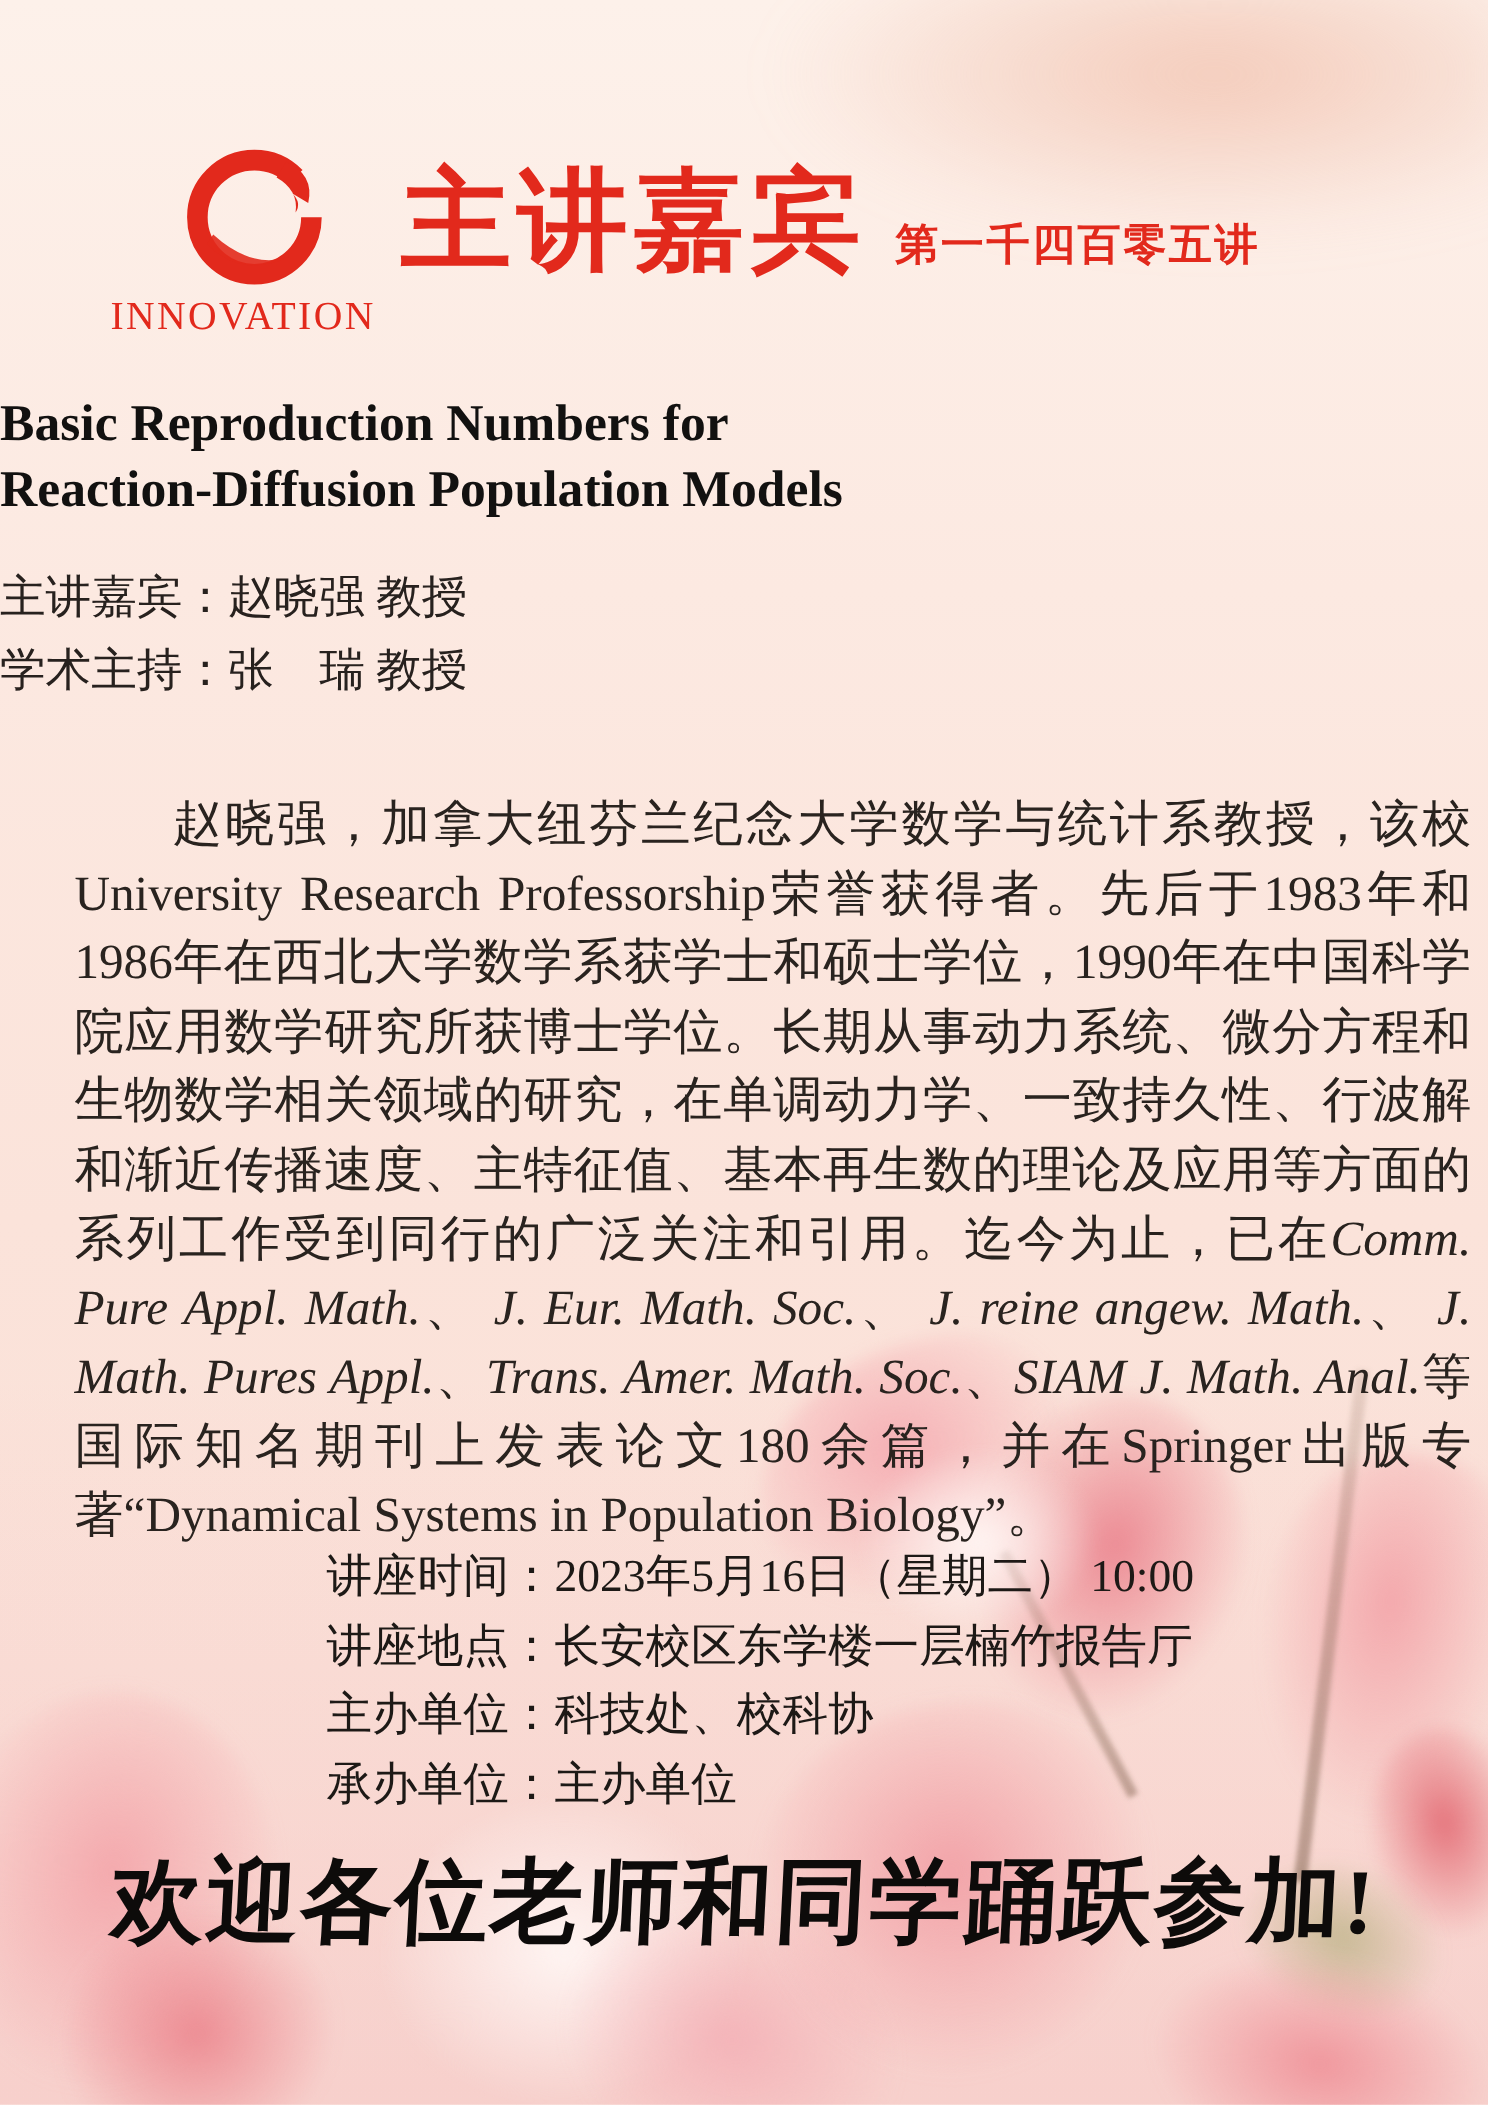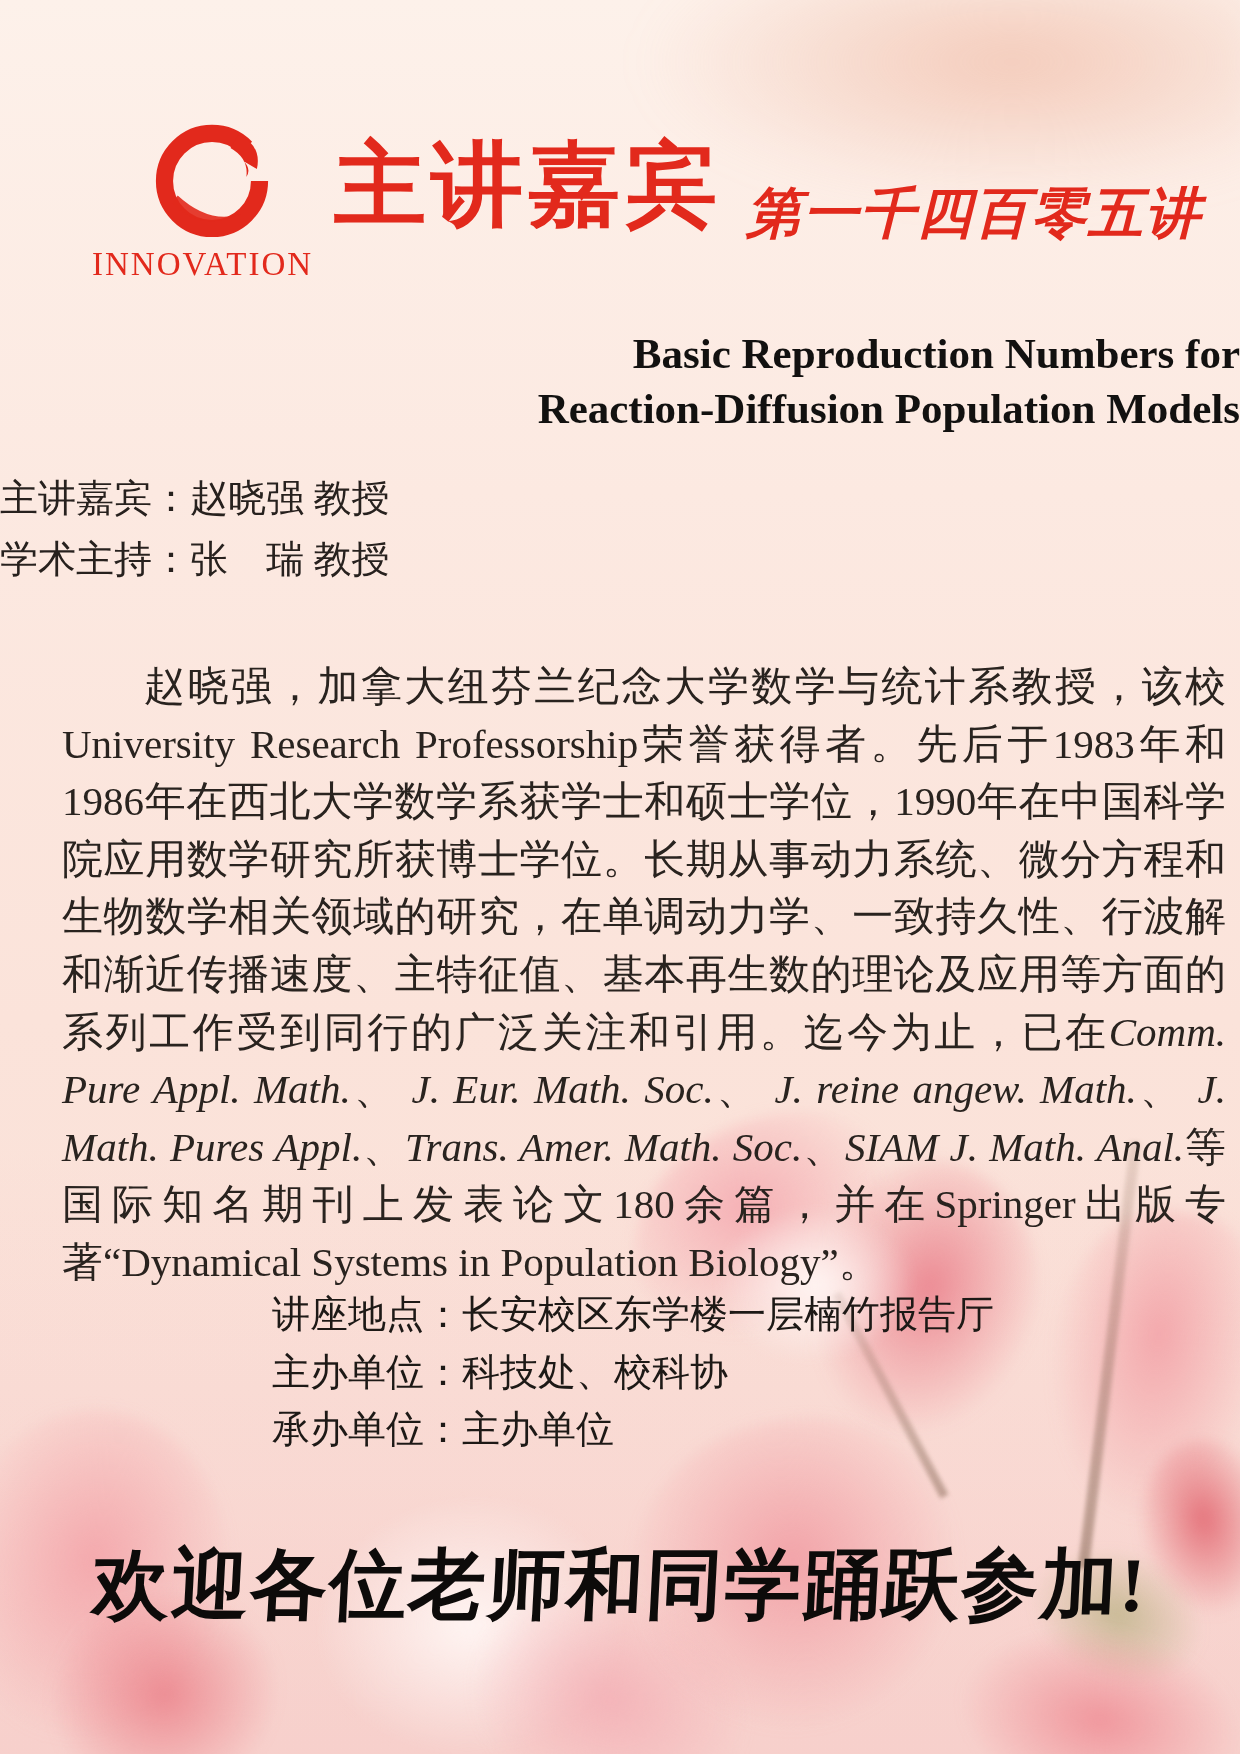--- a/index.html
+++ b/index.html
@@ -31,26 +31,26 @@
     font-size:33px;letter-spacing:2px;color:var(--accent-red);
     font-family:"Liberation Serif",serif;
   }
   .forum-title{
     left:334px;top:138px;z-index:2;
     font-size:92px;font-weight:700;letter-spacing:5px;line-height:1;
     color:var(--accent-red);font-family:"Liberation Sans",sans-serif;
   }
   .lecture-no{
     left:746px;top:186px;z-index:2;
-    font-size:55px;font-weight:700;letter-spacing:2px;line-height:1;
-    color:var(--accent-red);font-family:"Liberation Sans",sans-serif;font-style:italic;
+    font-size:36px;font-weight:700;letter-spacing:2px;line-height:1;
+    color:var(--accent-red);font-family:"Liberation Sans",sans-serif;
   }
   
   .en-title{
-    left:0;top:326px;width:1240px;text-align:right;z-index:2;
+    left:0;top:326px;width:1240px;text-align:left;z-index:2;
     font-size:43px;font-weight:700;line-height:55px;color:#121110;
     font-family:"Liberation Serif",serif;
   }
   .speakers{
     left:0;top:468px;width:1240px;z-index:2;
     font-size:38px;line-height:61px;color:#27211E;
     font-family:"Liberation Serif",serif;
   }
   
   .bio{
@@ -115,18 +115,19 @@
 </div>
 
 <div class="abs speakers">
   <div>主讲嘉宾：赵晓强  教授</div>
   <div>学术主持：张　瑞  教授</div>
 </div>
 
 <div class="abs bio"><span>赵晓强，加拿大纽芬兰纪念大学数学与统计系教授，该校University Research Professorship荣誉获得者。先后于1983年和1986年在西北大学数学系获学士和硕士学位，1990年在中国科学院应用数学研究所获博士学位。长期从事动力系统、微分方程和生物数学相关领域的研究，在单调动力学、一致持久性、行波解和渐近传播速度、主特征值、基本再生数的理论及应用等方面的系列工作受到同行的广泛关注和引用。迄今为止，已在</span><span class="it">Comm. Pure Appl. Math.</span><span>、 </span><span class="it">J. Eur. Math. Soc.</span><span>、 </span><span class="it">J. reine angew. Math.</span><span>、 </span><span class="it">J. Math. Pures Appl.</span><span>、</span><span class="it">Trans. Amer. Math. Soc.</span><span>、</span><span class="it">SIAM J. Math. Anal.</span><span>等国际知名期刊上发表论文180余篇，并在Springer出版专著“Dynamical Systems  in Population Biology”。</span></div>
 
 <div class="abs details">
+  <div>讲座时间：2023年5月16日（星期二）  10:00</div>
   <div>讲座地点：长安校区东学楼一层楠竹报告厅</div>
   <div>主办单位：科技处、校科协</div>
   <div>承办单位：主办单位</div>
 </div>
 
 <div class="abs welcome">欢迎各位老师和同学踊跃参加!</div>
 
 </body></html>

